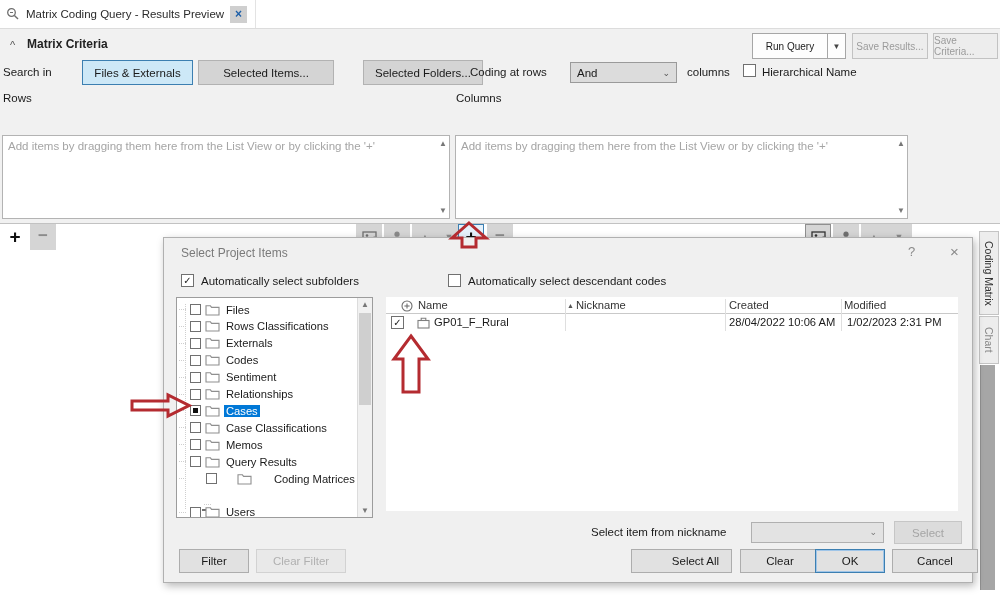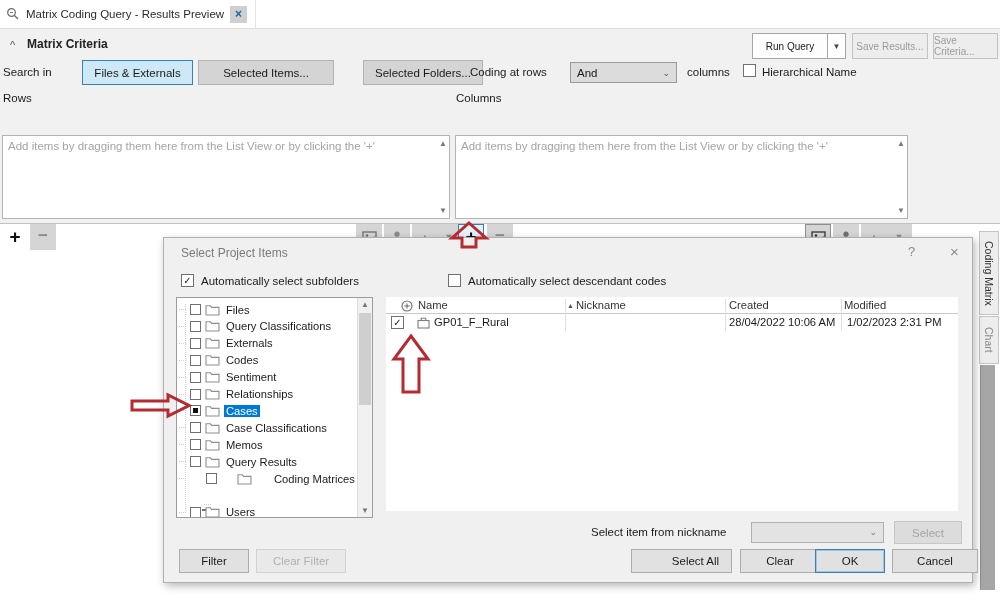--- a/index.html
+++ b/index.html
@@ -240,21 +240,21 @@
               <path d="M1 11 V1.8 H5.4 L6.6 3.4 H14 V11 Z" fill="#fff" stroke="#8f8f8f" stroke-width="1.1"></path>
             </svg>
             <span class="t-label">Files</span>
           </div>
           <div class="tree-item" style="top: 19.9px;">
             <span class="stub"></span>
             <span class="cb small"></span>
             <svg class="icon" width="15" height="12" viewBox="0 0 15 12">
               <path d="M1 11 V1.8 H5.4 L6.6 3.4 H14 V11 Z" fill="#fff" stroke="#8f8f8f" stroke-width="1.1"></path>
             </svg>
-            <span class="t-label">Query Classifications</span>
+            <span class="t-label">Rows Classifications</span>
           </div>
           <div class="tree-item" style="top: 36.8px;">
             <span class="stub"></span>
             <span class="cb small"></span>
             <svg class="icon" width="15" height="12" viewBox="0 0 15 12">
               <path d="M1 11 V1.8 H5.4 L6.6 3.4 H14 V11 Z" fill="#fff" stroke="#8f8f8f" stroke-width="1.1"></path>
             </svg>
             <span class="t-label">Externals</span>
           </div>
           <div class="tree-item" style="top: 53.7px;">

